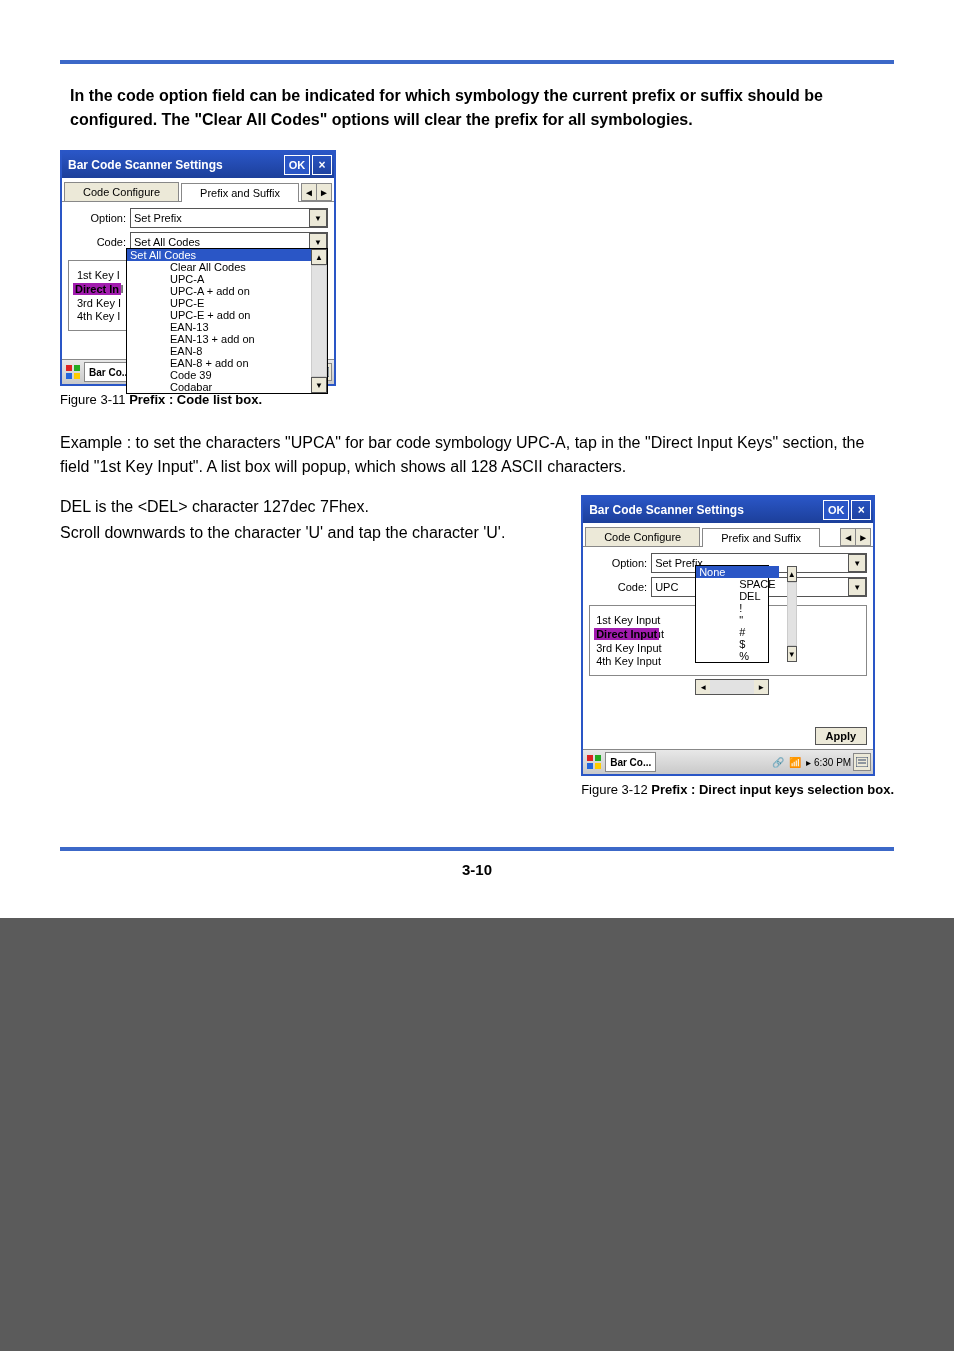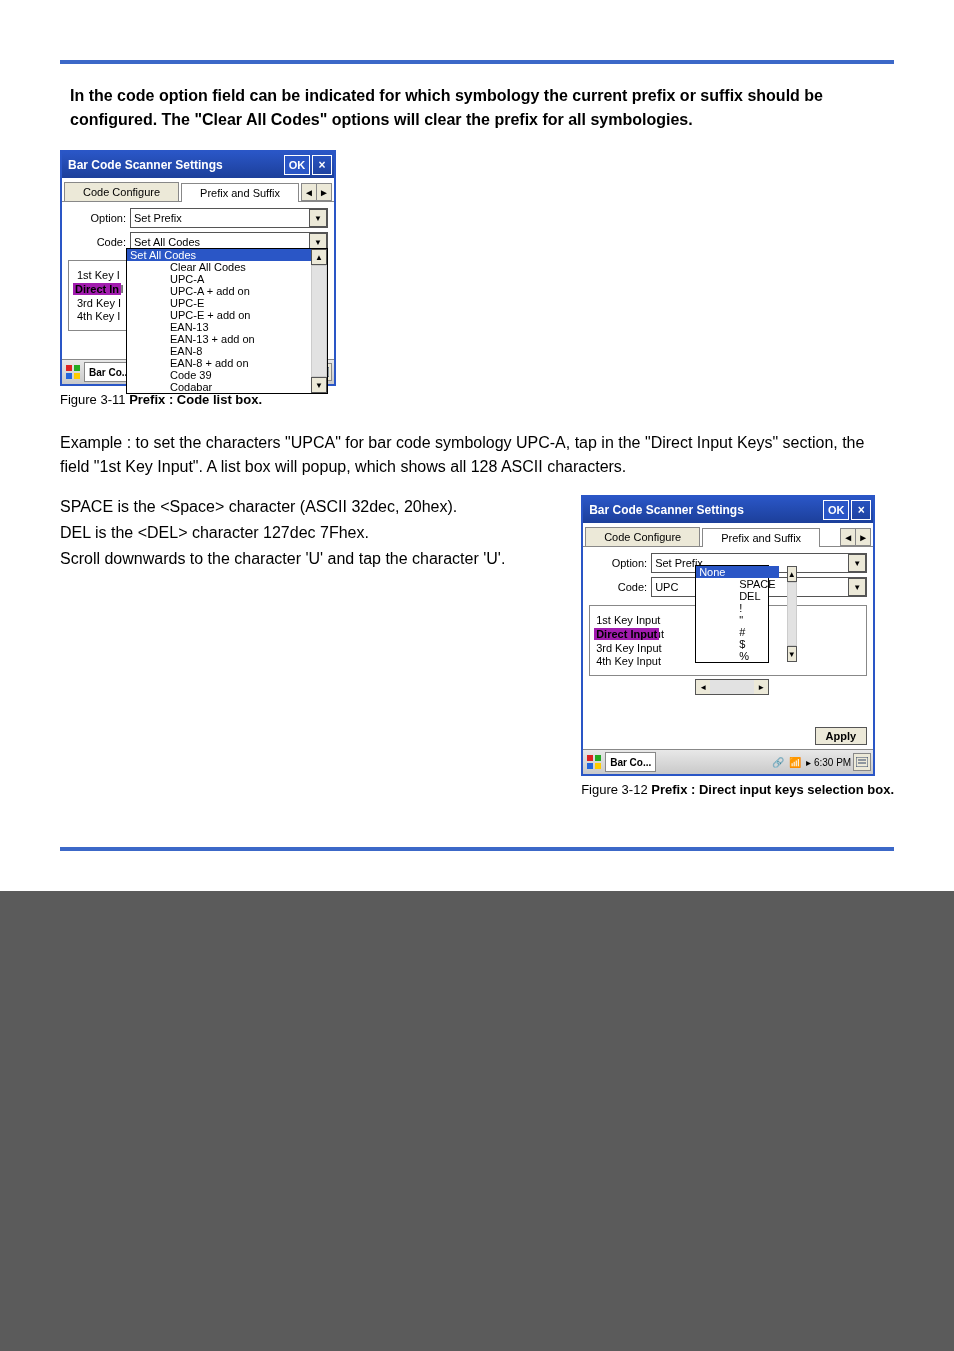--- a/index.html
+++ b/index.html
@@ -166,21 +166,20 @@
   </div>
 
   <div class="captxt">
     <span>Figure 3-11 </span><b>Prefix : Code list box.</b>
   </div>
 
   <p class="body-text">Example : to set the characters "UPCA" for bar code symbology UPC-A, tap in the "Direct Input Keys" section, the field "1st Key Input". A list box will popup, which shows all 128 ASCII characters.</p>
 
   <div class="twocol">
     <div class="left body-text">
-      <p style="margin:0 0 2px 0;">SPACE is the &lt;Space&gt; character (ASCII 32dec, 20hex).</p>
       <p style="margin:0 0 2px 0;">DEL is the &lt;DEL&gt; character 127dec 7Fhex.</p>
       <p style="margin:0;">Scroll downwards to the character 'U' and tap the character 'U'.</p>
     </div>
 
     <div>
     <div class="shot" style="width:290px;">
       <div class="titlebar">
         <span class="ttl">Bar Code Scanner Settings</span>
         <div class="okbtn">
               <span>OK</span>
@@ -274,14 +273,15 @@
         </div>
       </div>
     </div>
     <div class="captxt" style="text-align:right;">
       <span>Figure 3-12 </span><b>Prefix : Direct input keys selection box.</b>
     </div>
     </div>
   </div>
 
   <div class="footer-rule"></div>
+  <div class="pgnum">3-10</div>
 
 </div>
 
 </body></html>

